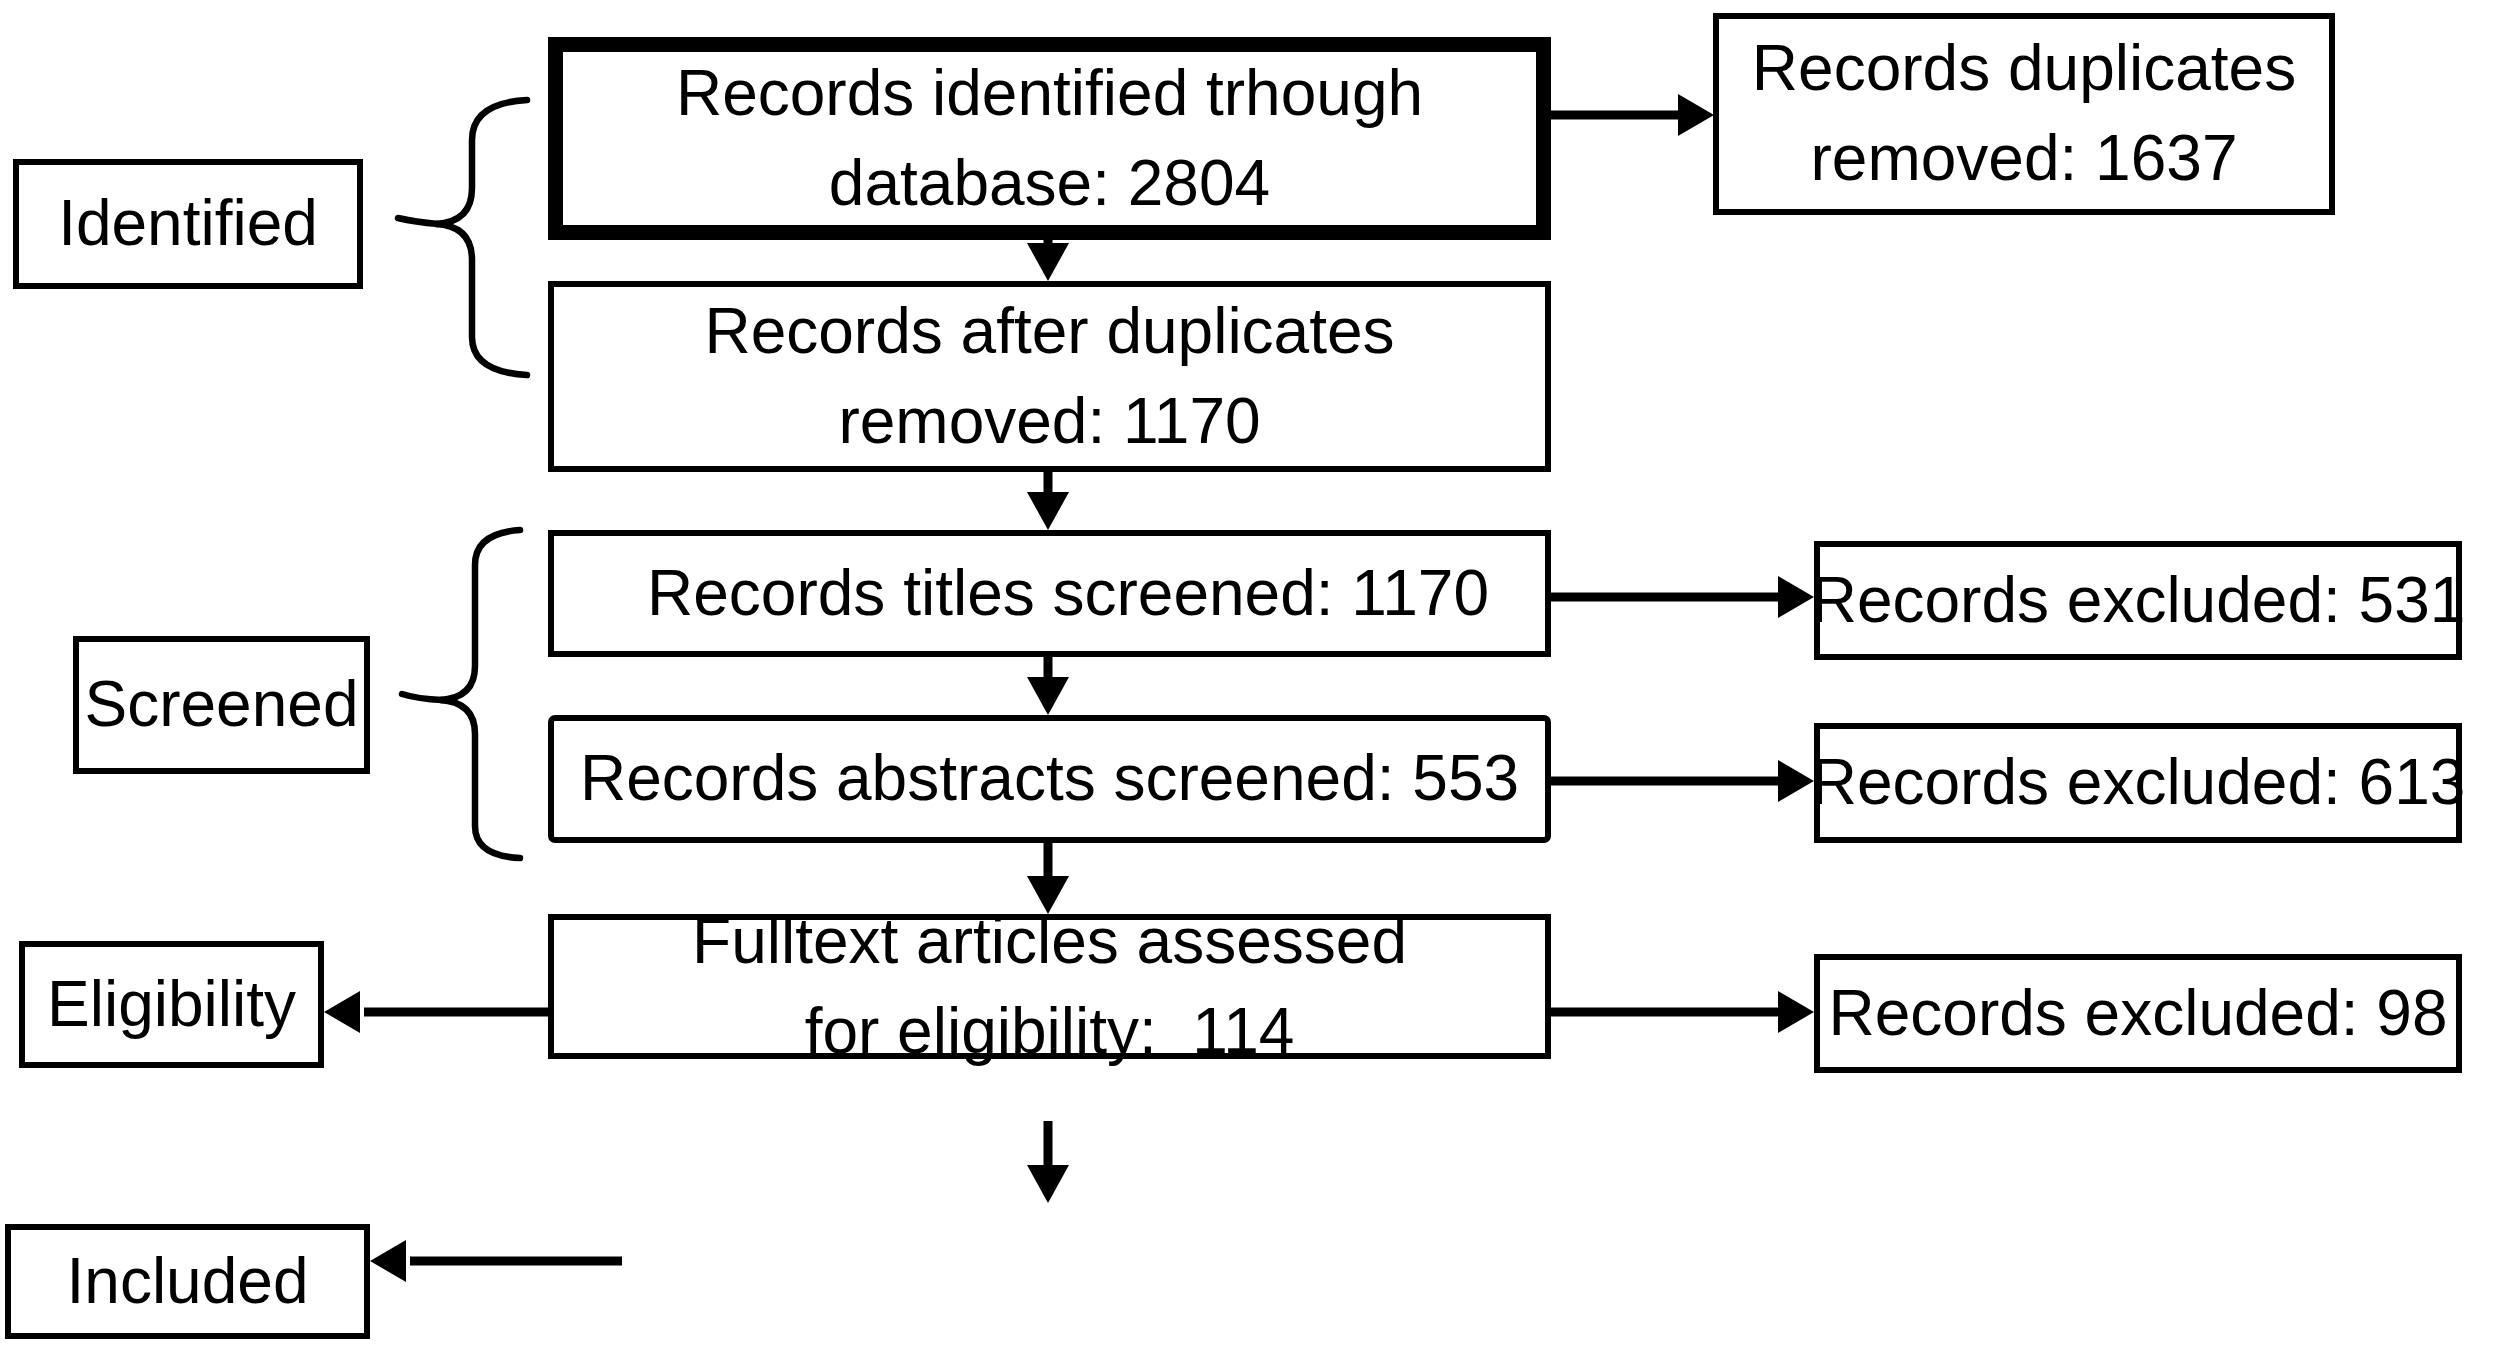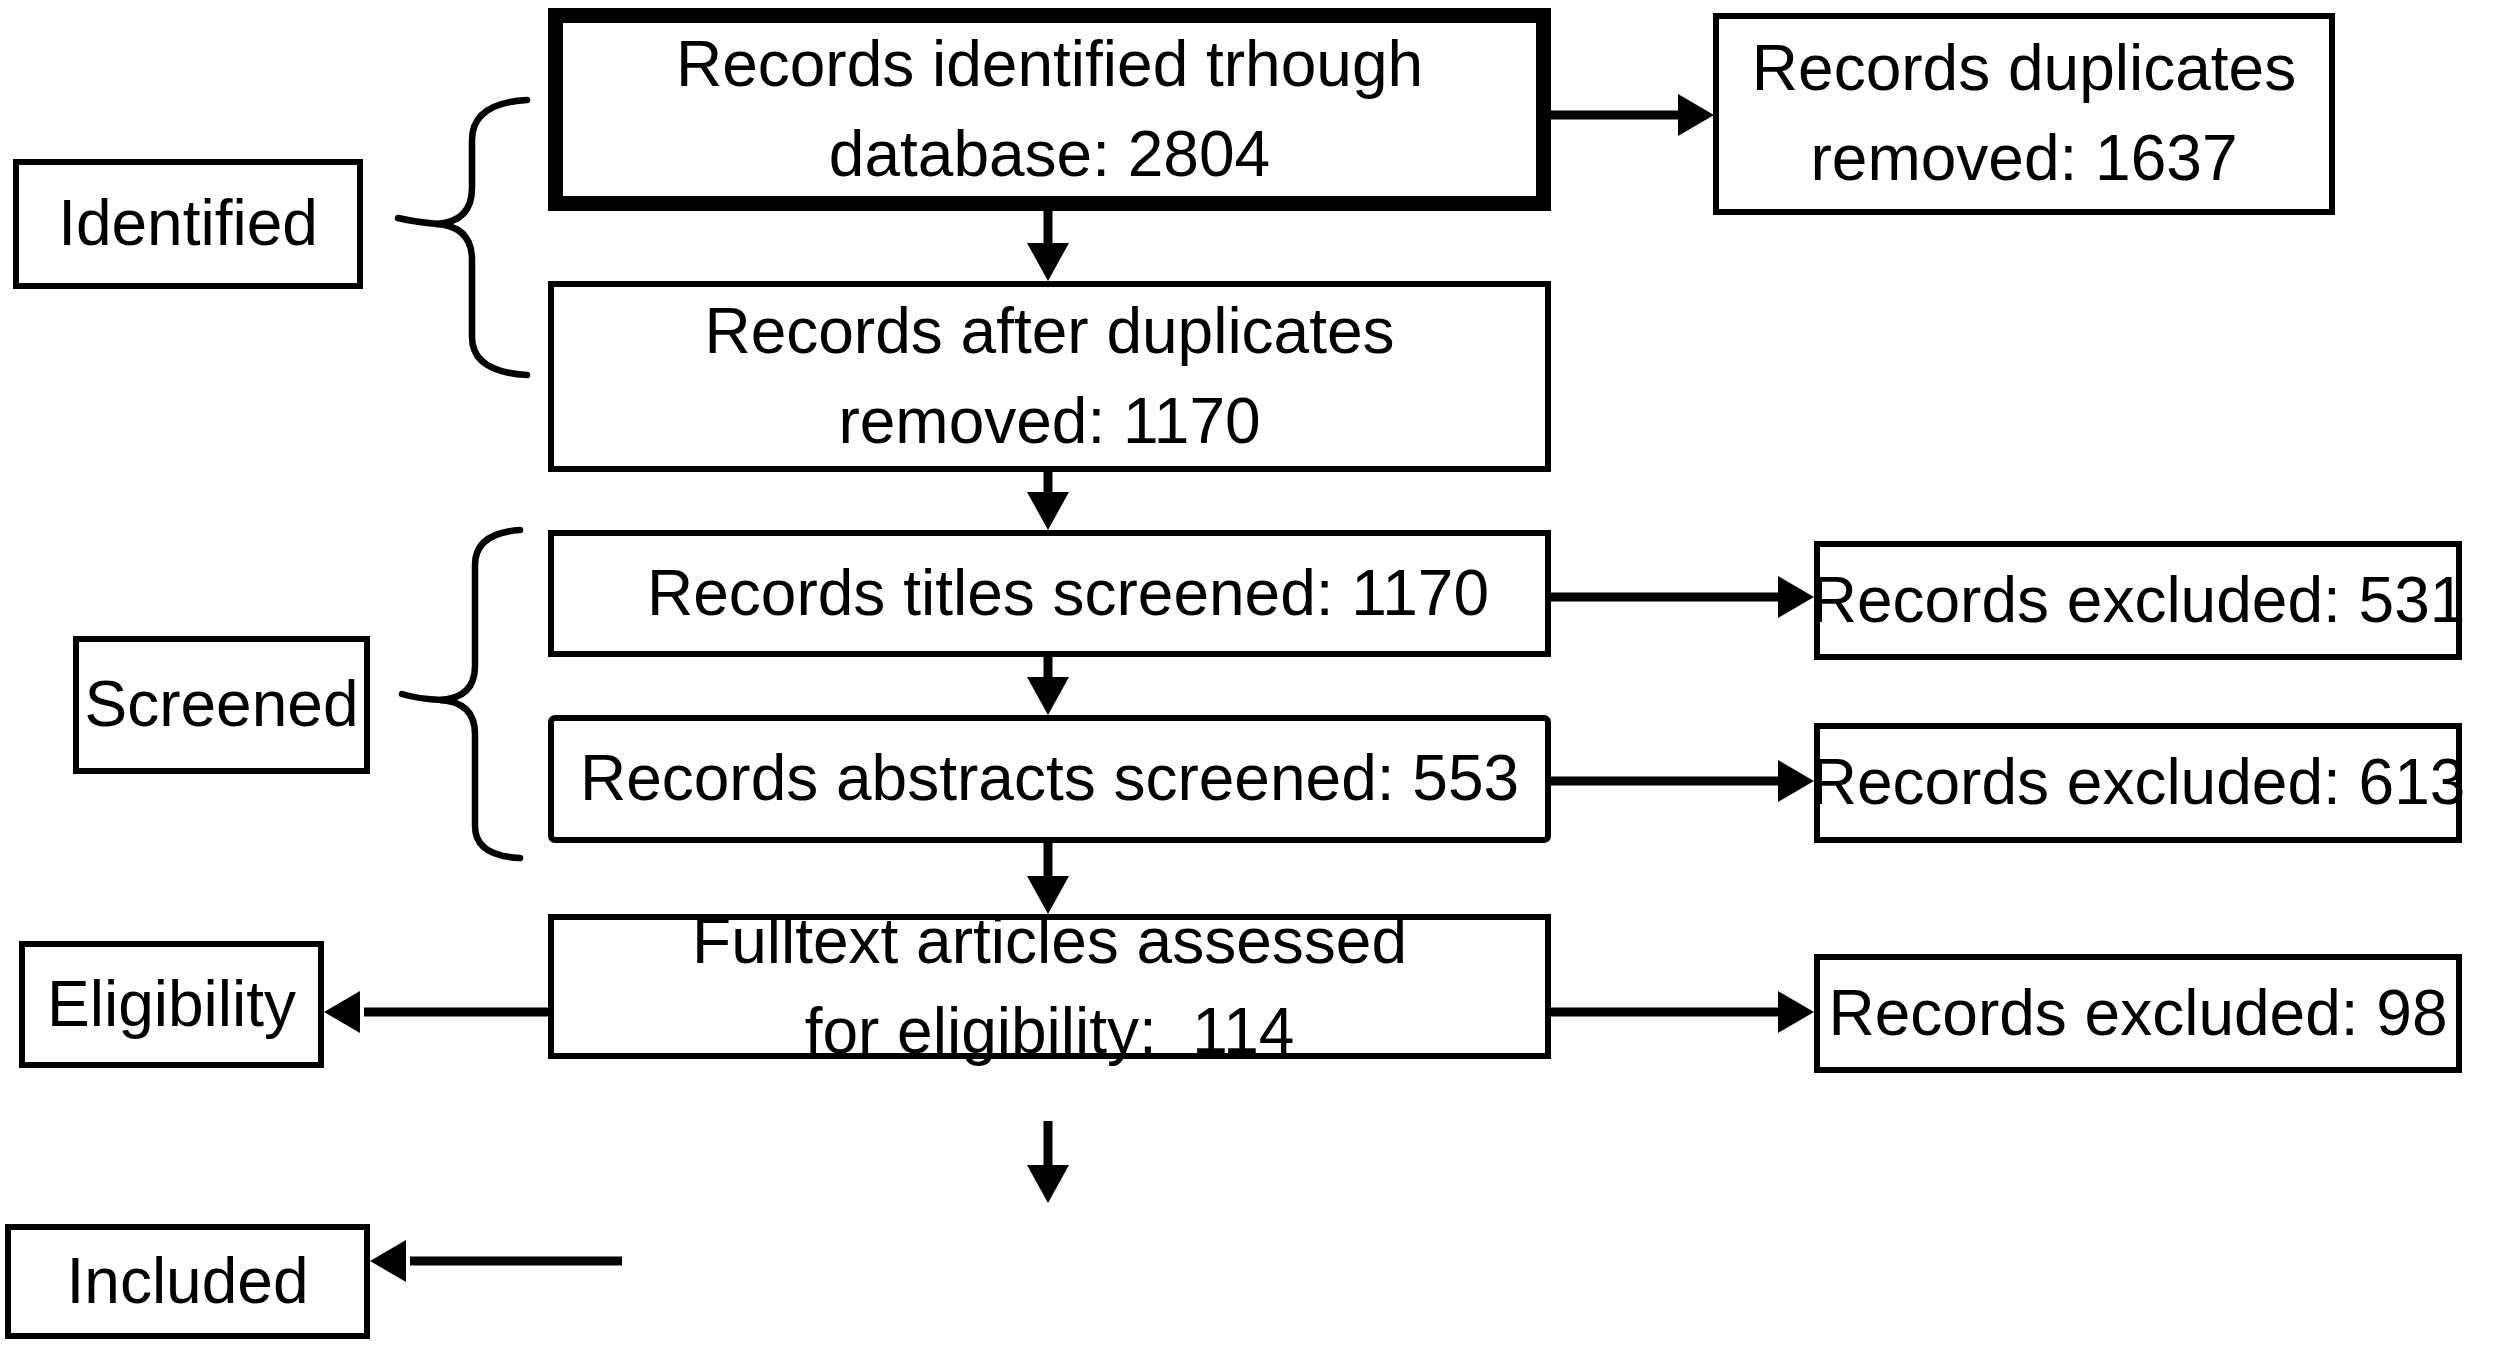--- a/index.html
+++ b/index.html
@@ -22,21 +22,21 @@
     box-sizing: border-box;
     background: #ffffff;
     border: 6px solid #000000;
     display: flex;
     align-items: center;
     justify-content: center;
     text-align: center;
     font-size: 64px;
     line-height: 1.4;
   }
-  .box.thick { border-width: 15px; }
+  .box.thick { border-width: 15px; margin-top: 29px; }
   .box span { white-space: pre; display: block; }
   
   .b-main1 { left: 548px;  top: 8px;    width: 1003px; height: 203px; }
   .b-main2 { left: 548px;  top: 281px;  width: 1003px; height: 191px; }
   .b-main3 { left: 548px;  top: 530px;  width: 1003px; height: 127px; padding-left: 37px; }
   .b-main4 { left: 548px;  top: 715px;  width: 1003px; height: 128px; border-radius: 7px; }
   .b-main5 { left: 548px;  top: 914px;  width: 1003px; height: 145px; }
   .b-main6 { left: 622px;  top: 1203px; width: 833px;  height: 142px; }
   
   .b-side1 { left: 1713px; top: 13px;   width: 622px;  height: 202px; }

